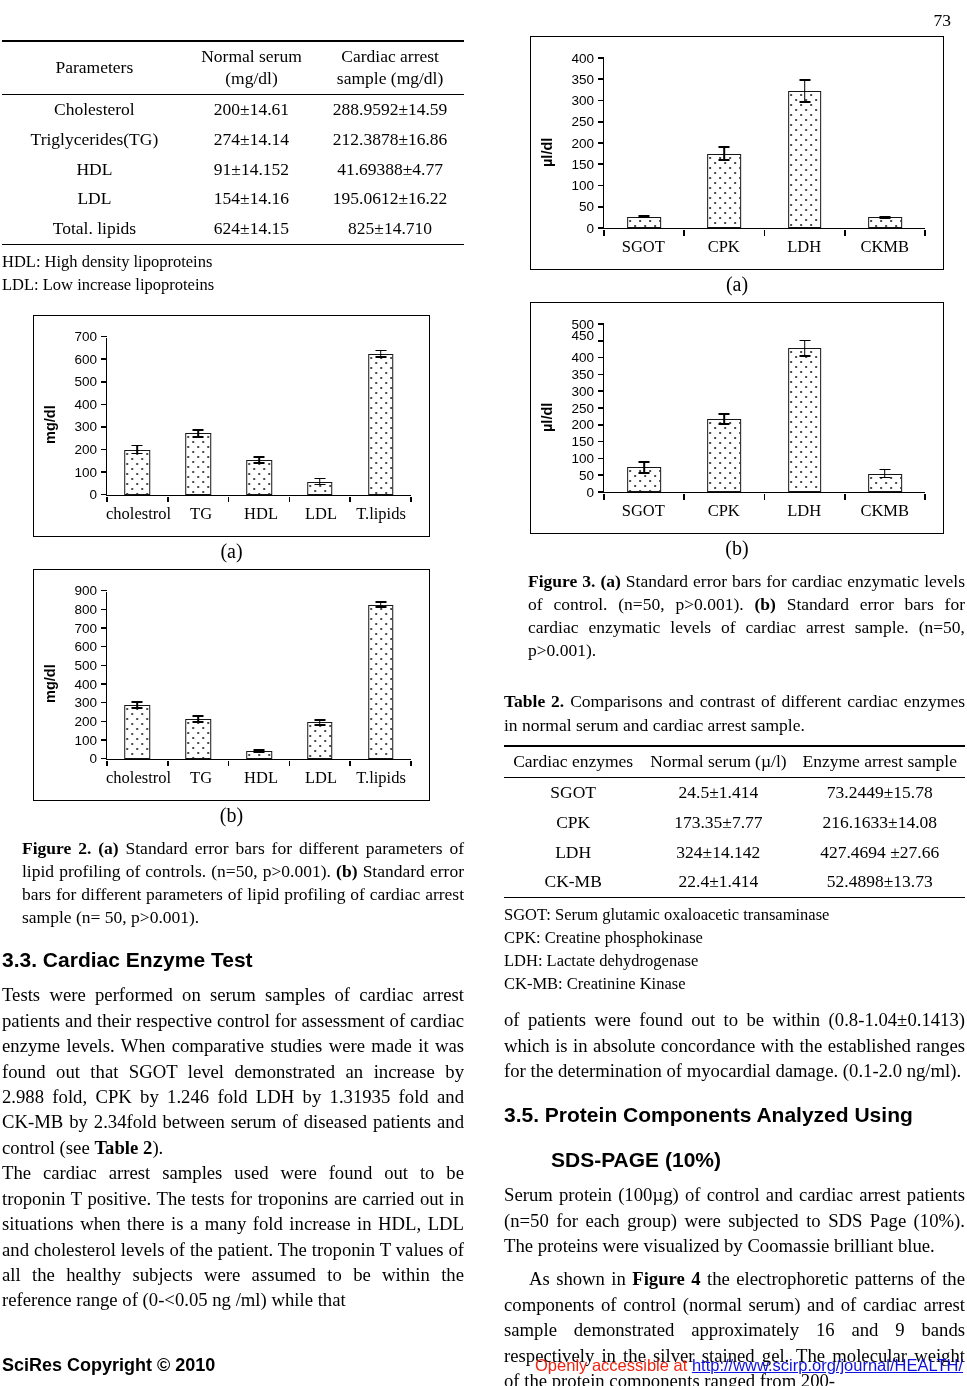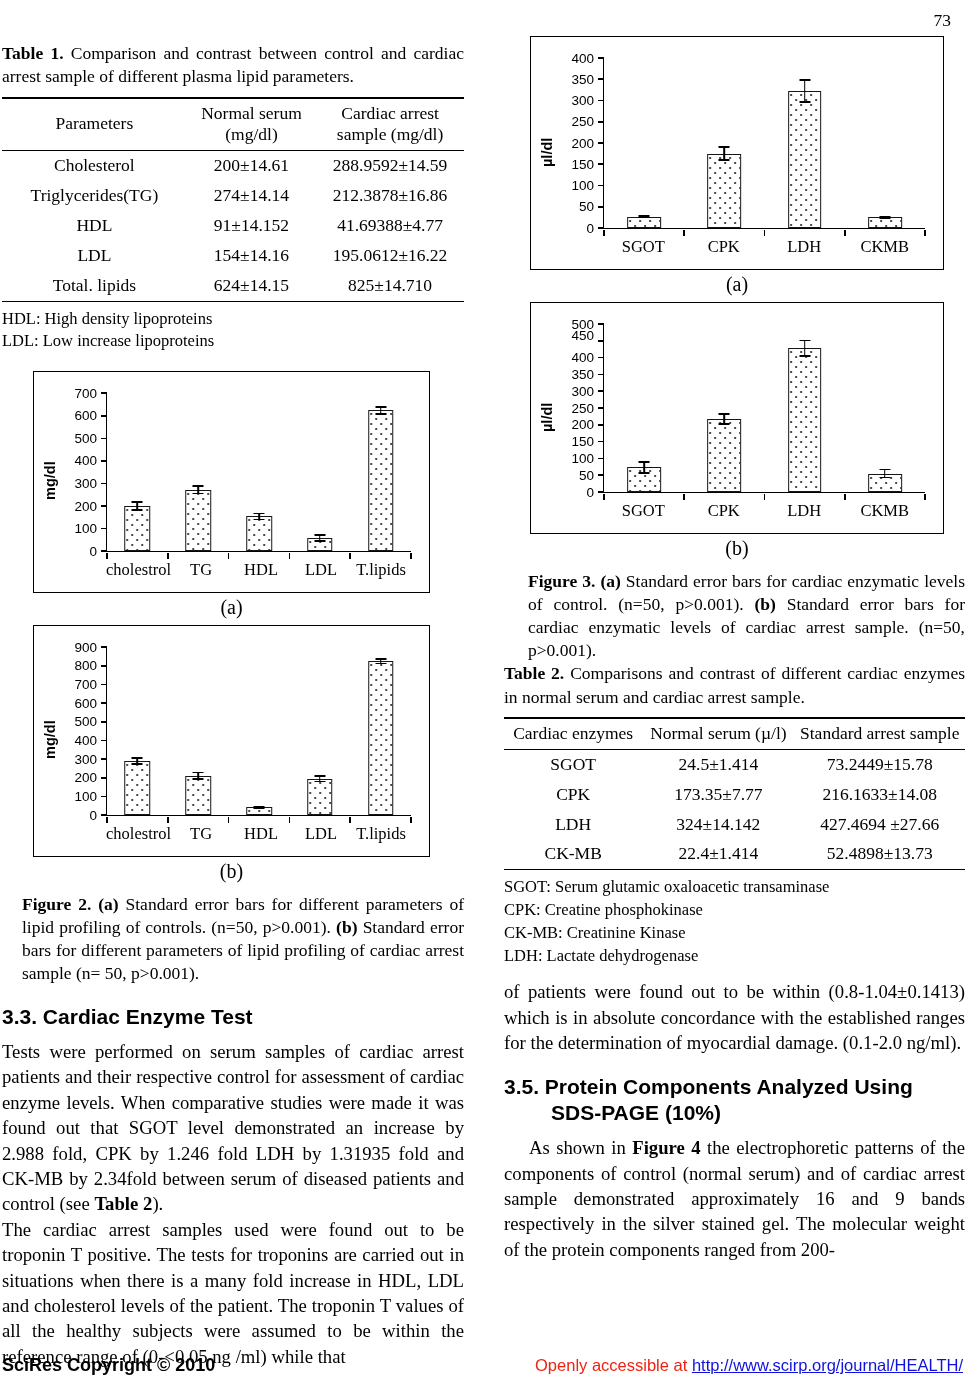--- a/index.html
+++ b/index.html
@@ -63,21 +63,21 @@
   .c-errcap  { position:absolute; left:50%; transform:translateX(-50%); width:11px; height:1.7px; background:#000; }
   .c-xbt { position:absolute; bottom:-7.6px; width:1.6px; height:5.6px; background:#000; }
   .c-cats { display:flex; margin-left:44px; margin-right:16px; padding-top:8px; }
   .c-cat { flex:1; text-align:center; font-size:16.5px; }
 
   
   .fig-caption { font-size:17.5px; line-height:1.32; text-align:justify; margin:10px 0 0 20px; }
   .fig-caption b { font-weight:bold; }
   .sec-heading { font-family:"Liberation Sans", sans-serif; font-weight:bold; font-size:21px;
                  margin:18px 0 9px; line-height:1.25; }
-  .sec-heading .h-line2 { padding-left:47px; }
+  .sec-heading .h-line2 { padding-left:47px;margin-top:19px; }
   .body-para { font-size:18.7px; line-height:1.36; text-align:justify; margin:0; }
   .body-para b { font-weight:bold; }
   .indented { text-indent:25px; }
   .mt8 { margin-top:8px; }
 
   
   .page-footer { position:absolute; left:2px; right:4px; bottom:10px;
                  display:flex; justify-content:space-between; align-items:baseline;
                  font-family:"Liberation Sans", sans-serif; }
   .footer-copy { font-weight:bold; font-size:18px; color:#000; }
@@ -86,23 +86,20 @@
 </style>
 </head>
 <body>
 
 <div class="page-header">
   <div class="page-num">73</div>
 </div>
 
 <div class="col-left">
 
-  <div class="tbl-title">
-    <b>Table 1.</b><span> Comparison and contrast between control and cardiac arrest sample of different plasma lipid parameters.</span>
-  </div>
 
   <table class="datatable">
     <thead>
       <tr>
         <th class="t1c0">Parameters</th>
         <th class="t1c1">Normal serum (mg/dl)</th>
         <th class="t1c2">Cardiac arrest sample (mg/dl)</th>
       </tr>
     </thead>
     <tbody>
@@ -443,30 +440,30 @@
           </div>
         </div>
       </div>
     <div class="panel-label">(b)</div>
   </div>
 
   <div class="fig-caption" style="margin-left:24px;">
     <b>Figure 3. (a)</b><span> Standard error bars for cardiac enzymatic levels of control. (n=50, p&gt;0.001). </span><b>(b)</b><span> Standard error bars for cardiac enzymatic levels of cardiac arrest sample. (n=50, p&gt;0.001).</span>
   </div>
 
-  <div class="tbl-title" style="margin-top:0;">
+  <div class="tbl-title" style="margin-top:28px;">
     <b>Table 2.</b><span> Comparisons and contrast of different cardiac enzymes in normal serum and cardiac arrest sample.</span>
   </div>
 
   <table class="datatable">
     <thead>
       <tr>
         <th class="t2c0">Cardiac enzymes</th>
         <th class="t2c1">Normal serum (µ/l)</th>
-        <th class="t2c2">Standard arrest sample</th>
+        <th class="t2c2">Enzyme arrest sample</th>
       </tr>
     </thead>
     <tbody>
       <tr>
         <td>SGOT</td>
         <td>24.5±1.414</td>
         <td>73.2449±15.78</td>
       </tr>
       <tr>
         <td>CPK</td>
@@ -482,31 +479,32 @@
         <td>CK-MB</td>
         <td>22.4±1.414</td>
         <td>52.4898±13.73</td>
       </tr>
     </tbody>
   </table>
 
   <div class="footnotes">
     <div>SGOT: Serum glutamic oxaloacetic transaminase</div>
     <div>CPK: Creatine phosphokinase</div>
+    <div>LDH: Lactate dehydrogenase</div>
     <div>CK-MB: Creatinine Kinase</div>
-    <div>LDH: Lactate dehydrogenase</div>
   </div>
 
   <p class="body-para" style="margin-top:12px;">of patients were found out to be within (0.8-1.04±0.1413) which is in absolute concordance with the established ranges for the determination of myocardial damage. (0.1-2.0 ng/ml).</p>
 
   <div class="sec-heading">
     <div>3.5. Protein Components Analyzed Using</div>
     <div class="h-line2">SDS-PAGE (10%)</div>
   </div>
 
+  <p class="body-para">Serum protein (100µg) of control and cardiac arrest patients (n=50 for each group) were subjected to SDS Page (10%). The proteins were visualized by Coomassie brilliant blue.</p>
   <p class="body-para indented mt8">
     <span>As shown in </span><b>Figure 4</b><span> the electrophoretic patterns of the components of control (normal serum) and of cardiac arrest sample demonstrated approximately 16 and 9 bands respectively in the silver stained gel. The molecular weight of the protein components ranged from 200-</span>
   </p>
 
 </div>
 
 <div class="page-footer">
   <div class="footer-copy">SciRes Copyright © 2010</div>
   <div class="footer-access">
     <span>Openly accessible at </span><a href="#">http://www.scirp.org/journal/HEALTH/</a>

